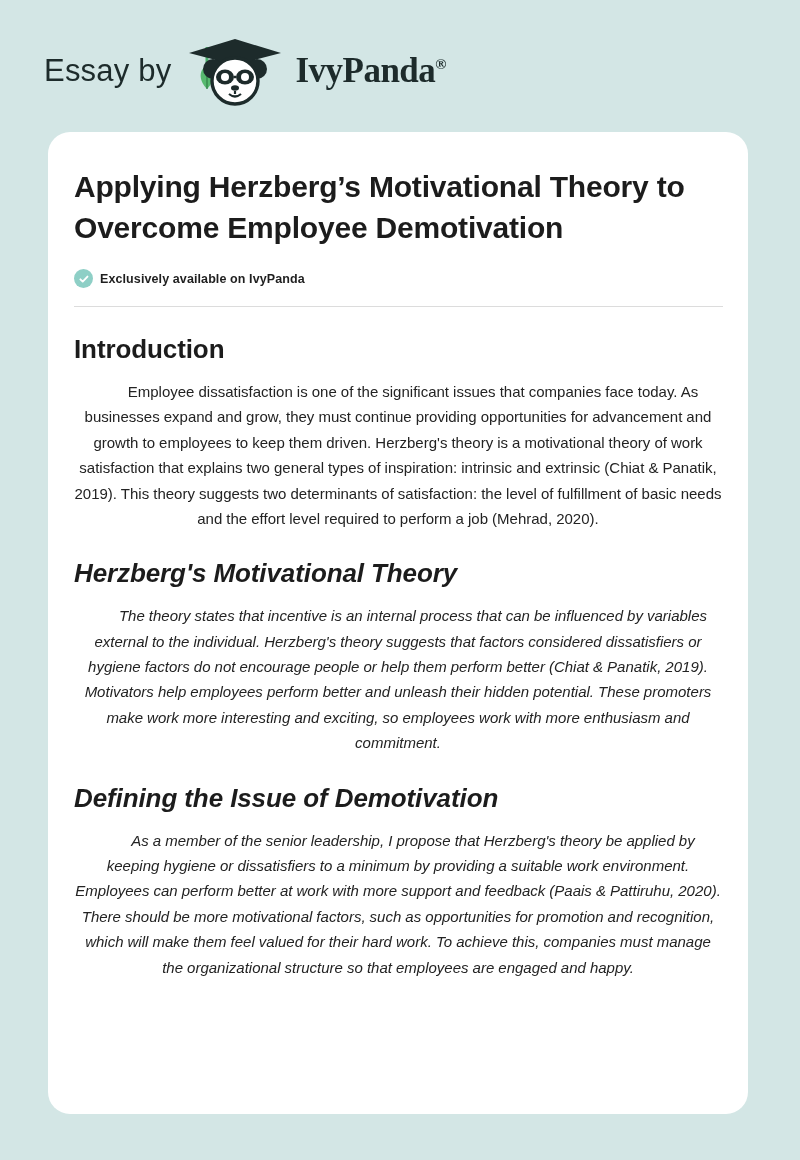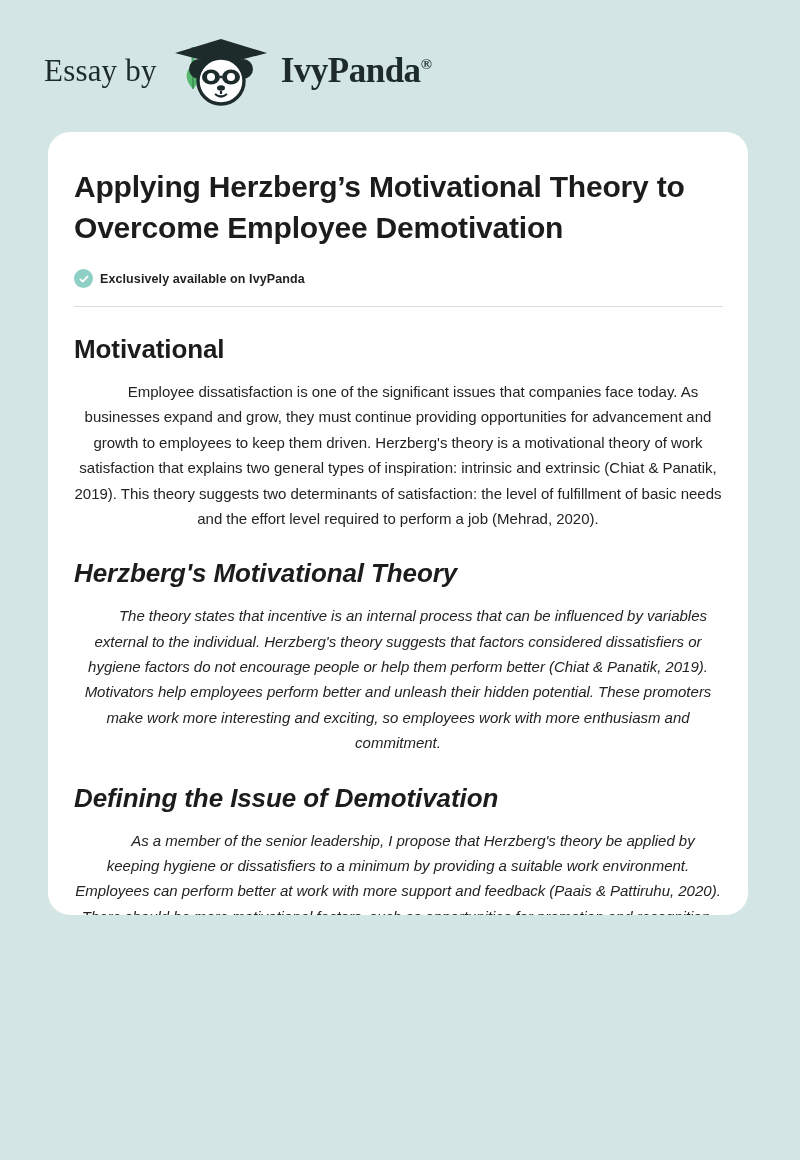--- a/index.html
+++ b/index.html
@@ -19,21 +19,21 @@
   .brand-bar {
     position: absolute;
     left: 44px;
     top: 30px;
     height: 80px;
     display: flex;
     align-items: center;
     gap: 10px;
   }
   .brand-essay-by {
-    font-family: Liberation Serif, serif;
+    font-family: Liberation Sans, sans-serif;
     font-size: 31px;
     font-weight: 400;
     color: #1d2b2b;
     letter-spacing: 0.2px;
     line-height: 1;
   }
   .brand-logo-mark {
     width: 108px;
     height: 74px;
     display: block;
@@ -53,21 +53,21 @@
     vertical-align: super;
     font-weight: 700;
   }
 
   
   .paper-card {
     position: absolute;
     left: 48px;
     top: 132px;
     width: 700px;
-    height: 783px;
+    height: 982px;
     background: #ffffff;
     border-radius: 22px;
     box-sizing: border-box;
     padding: 34px 26px 0 26px;
     overflow: hidden;
   }
 
   .doc-title {
     font-family: "Liberation Sans Narrow", "Liberation Sans", sans-serif;
     font-size: 30px;
@@ -181,21 +181,21 @@
       <svg width="12" height="12" viewBox="0 0 12 12" xmlns="http://www.w3.org/2000/svg" aria-hidden="true">
         <path d="M2.4 6.3 L4.7 8.6 L9.5 3.6" stroke="#ffffff" stroke-width="1.9" fill="none" stroke-linecap="round" stroke-linejoin="round"></path>
       </svg>
     </span>
     <span class="availability-badge-text">Exclusively available on IvyPanda</span>
   </div>
 
   <div class="title-divider"></div>
 
   <div class="section-block">
-    <h2 class="section-heading">Motivational</h2>
+    <h2 class="section-heading">Introduction</h2>
     <p class="body-paragraph">Employee dissatisfaction is one of the significant issues that companies face today. As businesses expand and grow, they must continue providing opportunities for advancement and growth to employees to keep them driven. Herzberg's theory is a motivational theory of work satisfaction that explains two general types of inspiration: intrinsic and extrinsic (Chiat &amp; Panatik, 2019). This theory suggests two determinants of satisfaction: the level of fulfillment of basic needs and the effort level required to perform a job (Mehrad, 2020).</p>
   </div>
 
   <div class="section-block">
     <h2 class="section-heading">Herzberg's Motivational Theory</h2>
     <p class="body-paragraph">The theory states that incentive is an internal process that can be influenced by variables external to the individual. Herzberg's theory suggests that factors considered dissatisfiers or hygiene factors do not encourage people or help them perform better (Chiat &amp; Panatik, 2019). Motivators help employees perform better and unleash their hidden potential. These promoters make work more interesting and exciting, so employees work with more enthusiasm and commitment.</p>
   </div>
 
   <div class="section-block">
     <h2 class="section-heading">Defining the Issue of Demotivation</h2>

